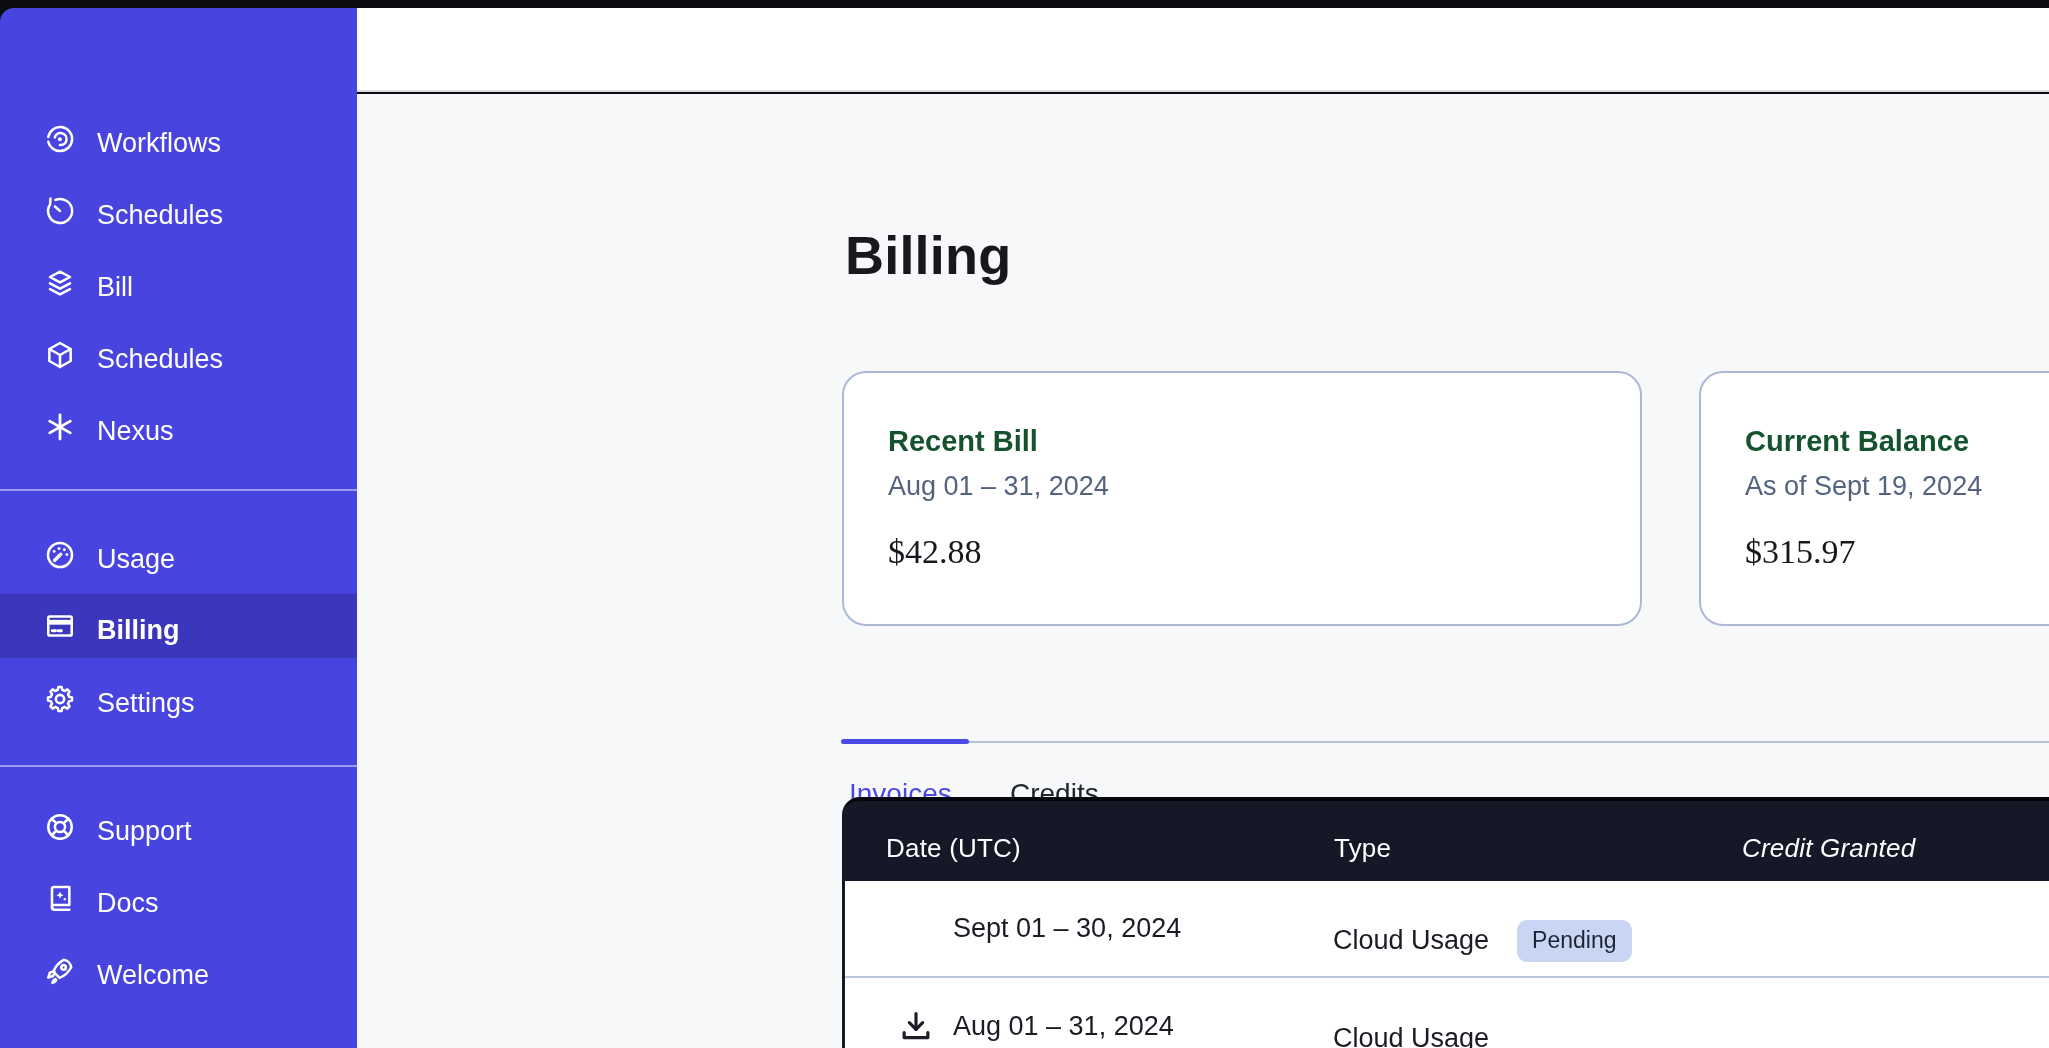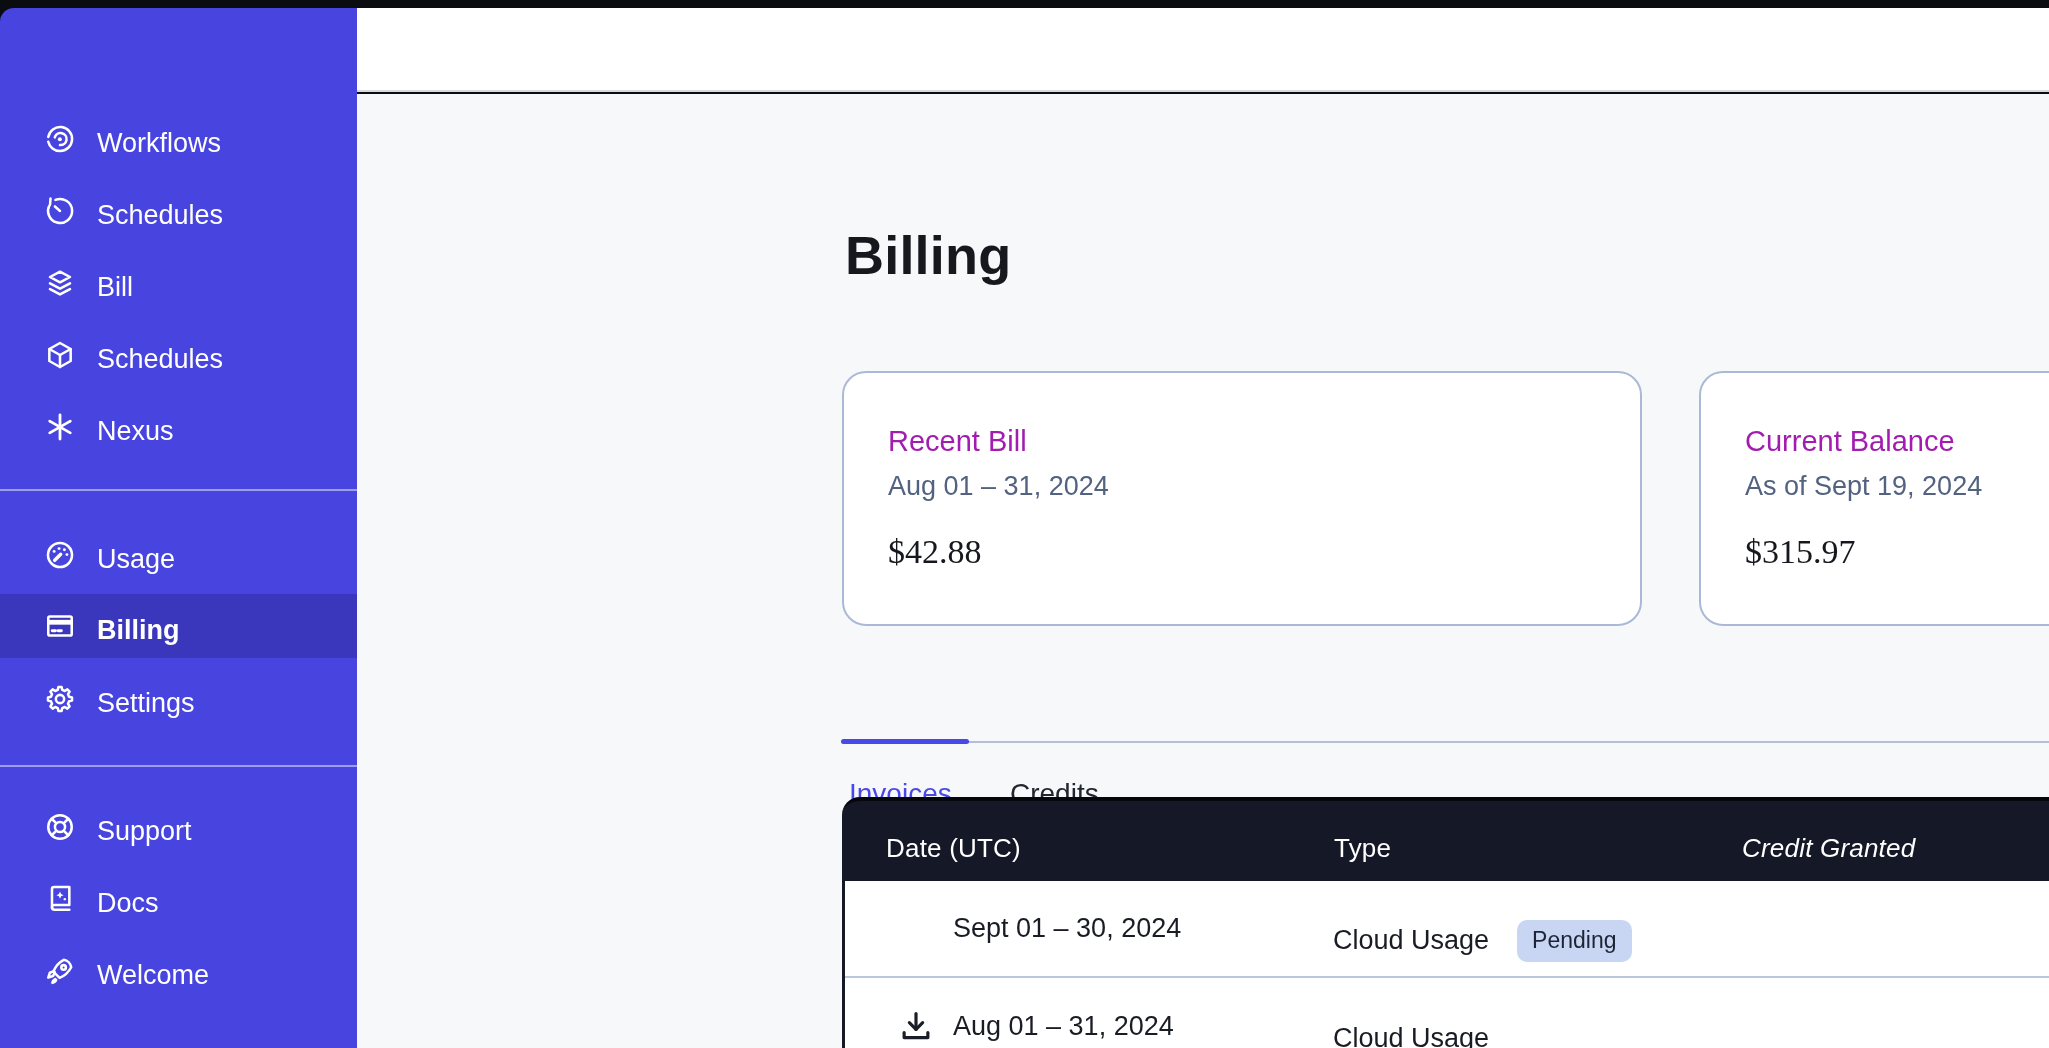--- a/index.html
+++ b/index.html
@@ -63,21 +63,21 @@
     font-size:54px; font-weight:600; color:#17181d; letter-spacing:.2px;
   }
 
   .card {
     position:absolute; top:277px; width:800px; height:255px;
     background:#ffffff; border:2px solid #abb9d7; border-radius:24px;
     padding:50px 44px 0 44px;
   }
   .card.recent  { left:485px; }
   .card.balance { left:1342px; }
-  .card-title  { font-size:29px; font-weight:400; color:#a21caf; line-height:36px; }
+  .card-title  { font-size:29px; font-weight:700; color:#14532d; line-height:36px; }
   .card-period { font-size:27px; color:#52627f; line-height:34px; margin-top:10px; }
   .card-amount {
     font-family:Liberation Serif, serif;
     font-size:34px; color:#16181d; margin-top:30px;
   }
 
   
   .tab-label {
     position:absolute; top:684px; font-size:28px; font-weight:500; cursor:pointer;
   }

